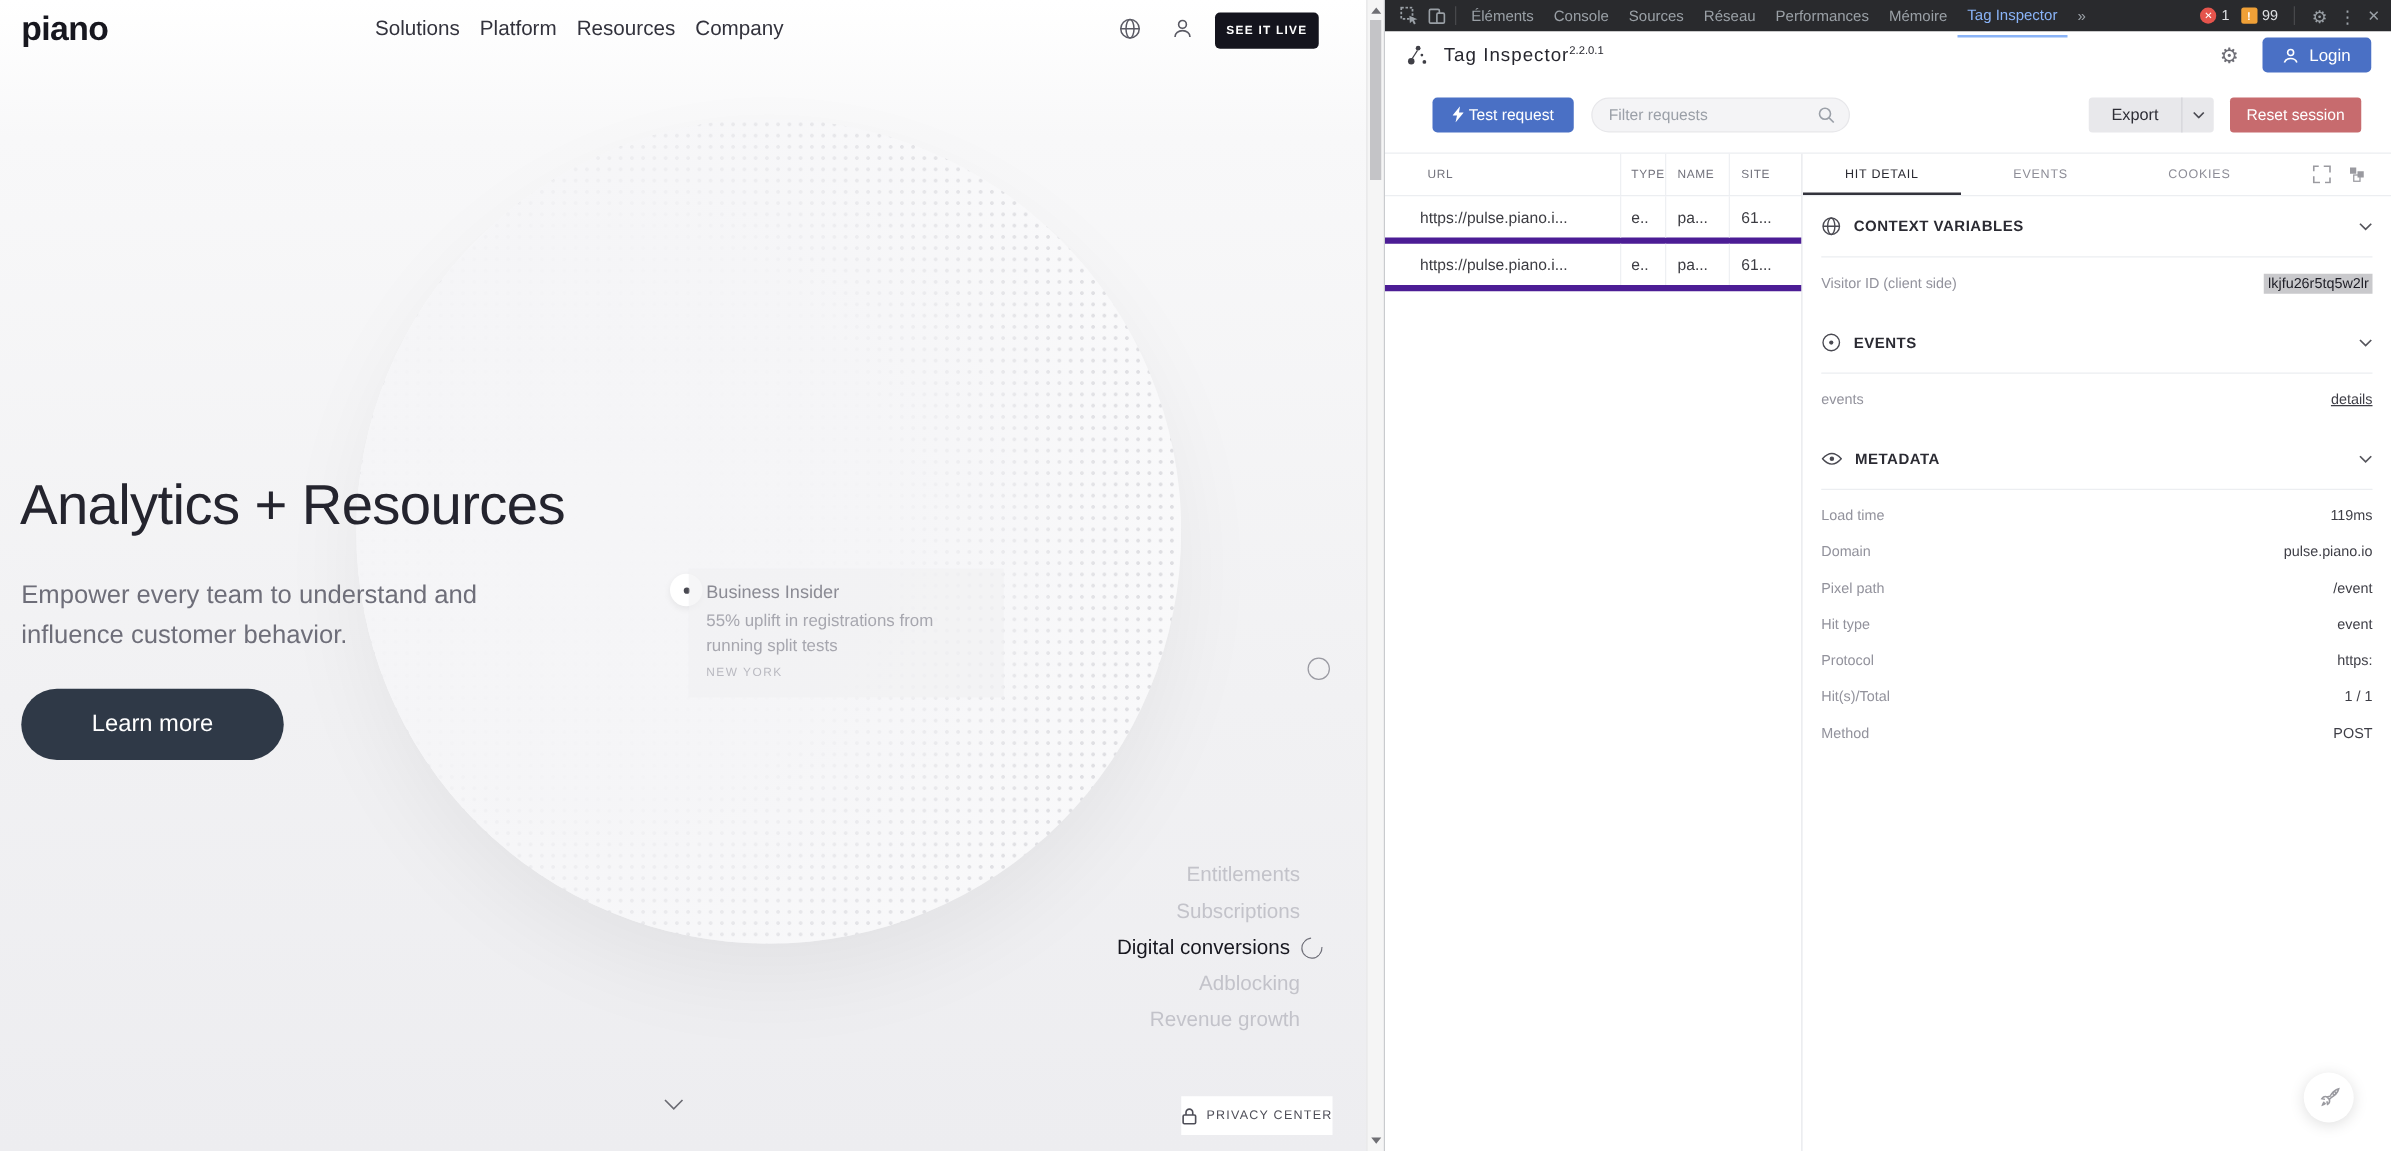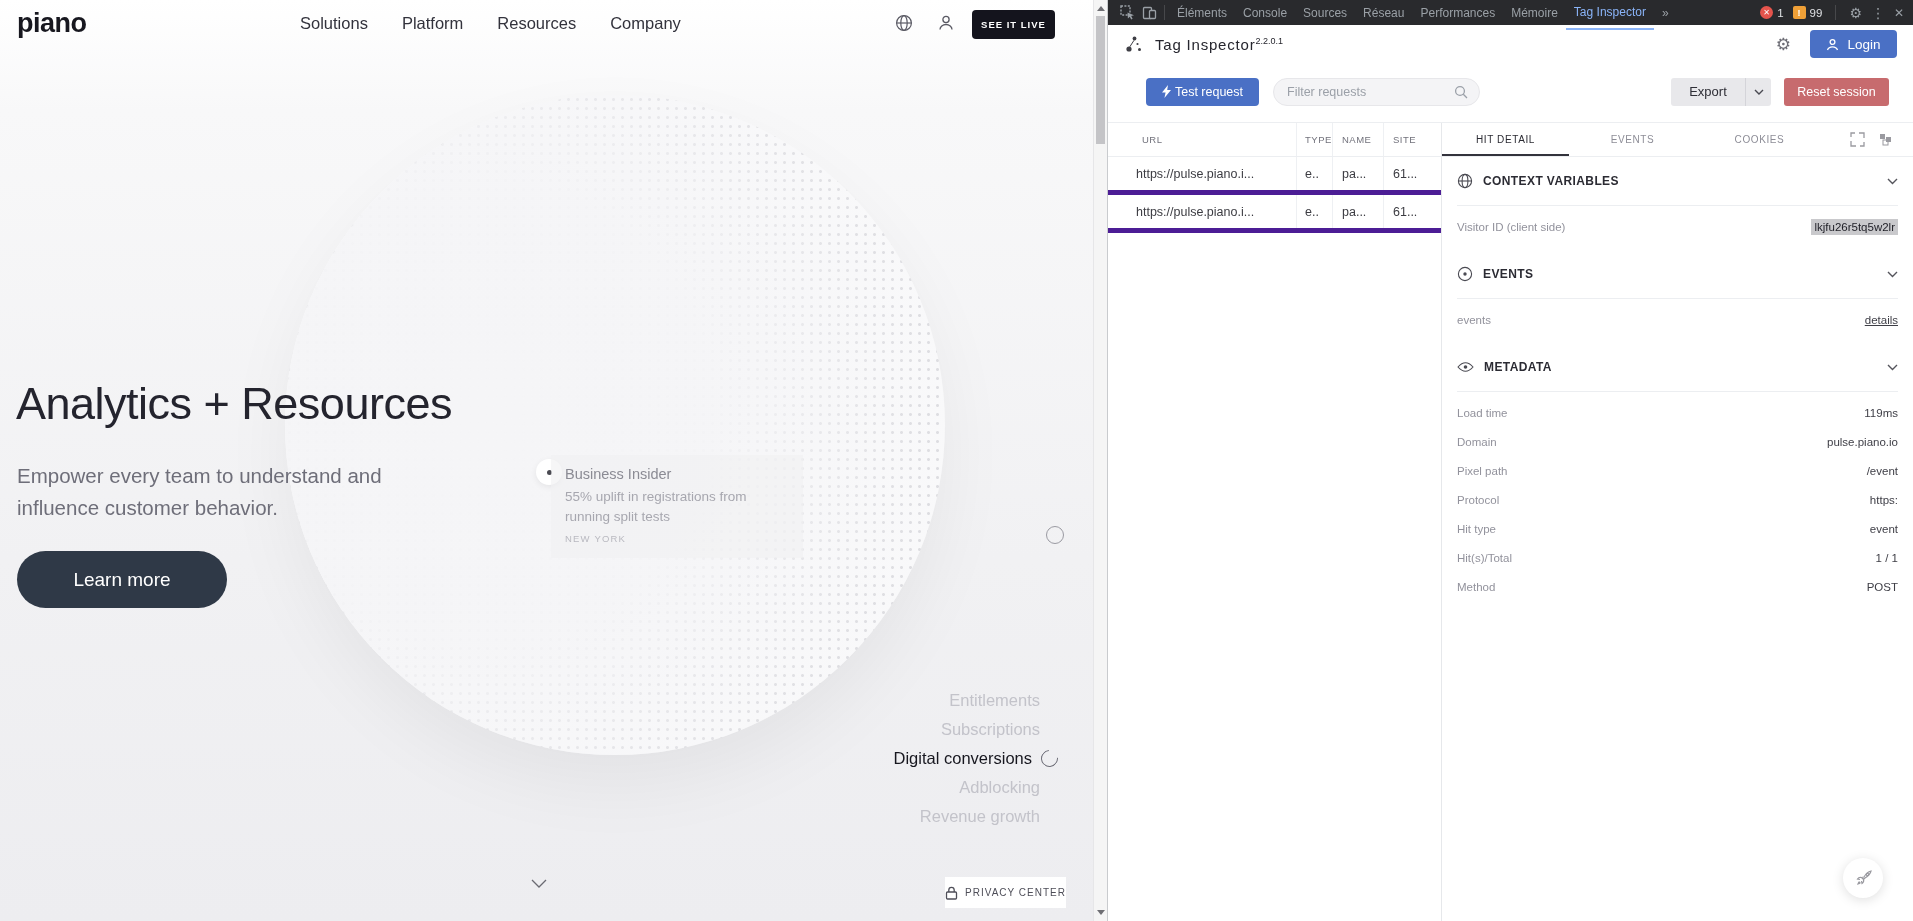--- a/index.html
+++ b/index.html
@@ -9,21 +9,21 @@
   
   .page{position:absolute;left:0;top:0;width:1093px;height:921px;overflow:hidden;
     background:linear-gradient(180deg,#ffffff 0px,#f8f8f9 110px,#f1f1f3 560px,#ededf0 921px);}
   .globe{position:absolute;left:285px;top:95px;width:660px;height:660px;border-radius:50%;background-color:#fafafb;
     background-image:radial-gradient(rgba(105,105,120,.25) 1.2px,transparent 1.7px);background-size:9px 9px;
     box-shadow:0 30px 70px rgba(0,0,0,.05);}
   .globe::after{content:'';position:absolute;inset:0;border-radius:50%;
     background:radial-gradient(circle at 30% 48%,#f5f5f7 0%,rgba(245,245,247,.95) 40%,rgba(245,245,247,.35) 72%,rgba(245,245,247,0) 100%);}
   .page-header{position:absolute;left:0;top:0;width:100%;height:47px;}
   .logo{position:absolute;left:17px;top:8px;font-size:27px;font-weight:bold;letter-spacing:-.5px;color:#17171f;}
-  .nav{position:absolute;left:300px;top:14px;display:flex;gap:34px;font-size:16.5px;color:#32323c;}
+  .nav{position:absolute;left:300px;top:14px;display:flex;gap:16px;font-size:16.5px;color:#32323c;}
   .nav span{cursor:pointer;}
   .hdr-ic{position:absolute;top:14px;width:18px;height:18px;color:#5a5a64;}
   .see-live{position:absolute;left:972px;top:10px;width:83px;height:29px;background:#14141d;color:#fff;
     border-radius:4px;font-size:9.5px;font-weight:bold;letter-spacing:1px;display:flex;align-items:center;justify-content:center;}
   .hero-title{position:absolute;left:16px;top:378px;font-size:45px;font-weight:300;letter-spacing:-.5px;color:#24242e;}
   .hero-sub{position:absolute;left:17px;top:460px;width:440px;font-size:20.5px;line-height:1.55;color:#6e6e79;font-weight:300;}
   .learn-more{position:absolute;left:17px;top:551px;width:210px;height:57px;border-radius:32px;background:#2f3947;color:#fff;
     font-size:19px;display:flex;align-items:center;justify-content:center;cursor:pointer;}
   .tcard{position:absolute;left:551px;top:455px;width:238px;height:92px;padding:11px 0 0 14px;background:rgba(240,240,242,.62);}
   .tcard .src{font-size:14.5px;color:#8b8b94;margin-bottom:5px;}
@@ -32,21 +32,21 @@
   .tbadge{position:absolute;left:536px;top:459px;width:26px;height:26px;border-radius:50%;background:#fff;
     box-shadow:0 2px 6px rgba(0,0,0,.07);display:flex;align-items:center;justify-content:center;}
   .tbadge::after{content:'';width:5px;height:5px;border-radius:50%;background:#4a4a52;}
   .mid-circle{position:absolute;left:1046px;top:526px;width:16px;height:16px;border:1.5px solid #9a9aa2;border-radius:50%;}
   .carousel{position:absolute;right:53px;top:691px;display:flex;flex-direction:column;align-items:flex-end;gap:10px;}
   .citem{font-size:16.5px;color:#c3c3ca;cursor:pointer;white-space:nowrap;}
   .citem.active{color:#17171f;display:flex;align-items:center;gap:9px;margin-right:-18px;}
   .loader-circle{width:15px;height:15px;border:1.6px solid #70707a;border-radius:50%;border-top-color:transparent;transform:rotate(40deg);}
   .scroll-chevron{position:absolute;left:531px;top:879px;color:#6a6a72;}
   .privacy{position:absolute;left:945px;top:877px;width:121px;height:31px;background:#fff;display:flex;align-items:center;
-    justify-content:center;gap:7px;font-size:10px;letter-spacing:1px;color:#4e4e58;cursor:pointer;}
+    justify-content:space-between;gap:7px;font-size:10px;letter-spacing:1px;color:#4e4e58;cursor:pointer;}
 
   
   .page-scrollbar{position:absolute;left:1093px;top:0;width:14px;height:921px;background:#f5f5f5;border-left:1px solid #e6e6e8;box-sizing:border-box;}
   .sb-arrow{position:absolute;left:3px;width:0;height:0;border-left:4px solid transparent;border-right:4px solid transparent;}
   .sb-up{top:6px;border-bottom:5px solid #6f6f74;}
   .sb-down{bottom:6px;border-top:5px solid #6f6f74;}
   .sb-thumb{position:absolute;left:2px;top:16px;width:9px;height:128px;background:#c4c4c7;}
 
   
   .devtools{position:absolute;left:1107px;top:0;width:806px;height:921px;background:#fff;border-left:1px solid #c9cbce;box-sizing:border-box;}
@@ -394,26 +394,26 @@
             </div>
             <div class="kv">
               <span class="kv-label">Domain</span>
               <span class="kv-value">pulse.piano.io</span>
             </div>
             <div class="kv">
               <span class="kv-label">Pixel path</span>
               <span class="kv-value">/event</span>
             </div>
             <div class="kv">
+              <span class="kv-label">Hit type</span>
+              <span class="kv-value">event</span>
+            </div>
+            <div class="kv">
               <span class="kv-label">Protocol</span>
               <span class="kv-value">https:</span>
-            </div>
-            <div class="kv">
-              <span class="kv-label">Hit type</span>
-              <span class="kv-value">event</span>
             </div>
             <div class="kv">
               <span class="kv-label">Hit(s)/Total</span>
               <span class="kv-value">1 / 1</span>
             </div>
             <div class="kv">
               <span class="kv-label">Method</span>
               <span class="kv-value">POST</span>
             </div>
           </div>

